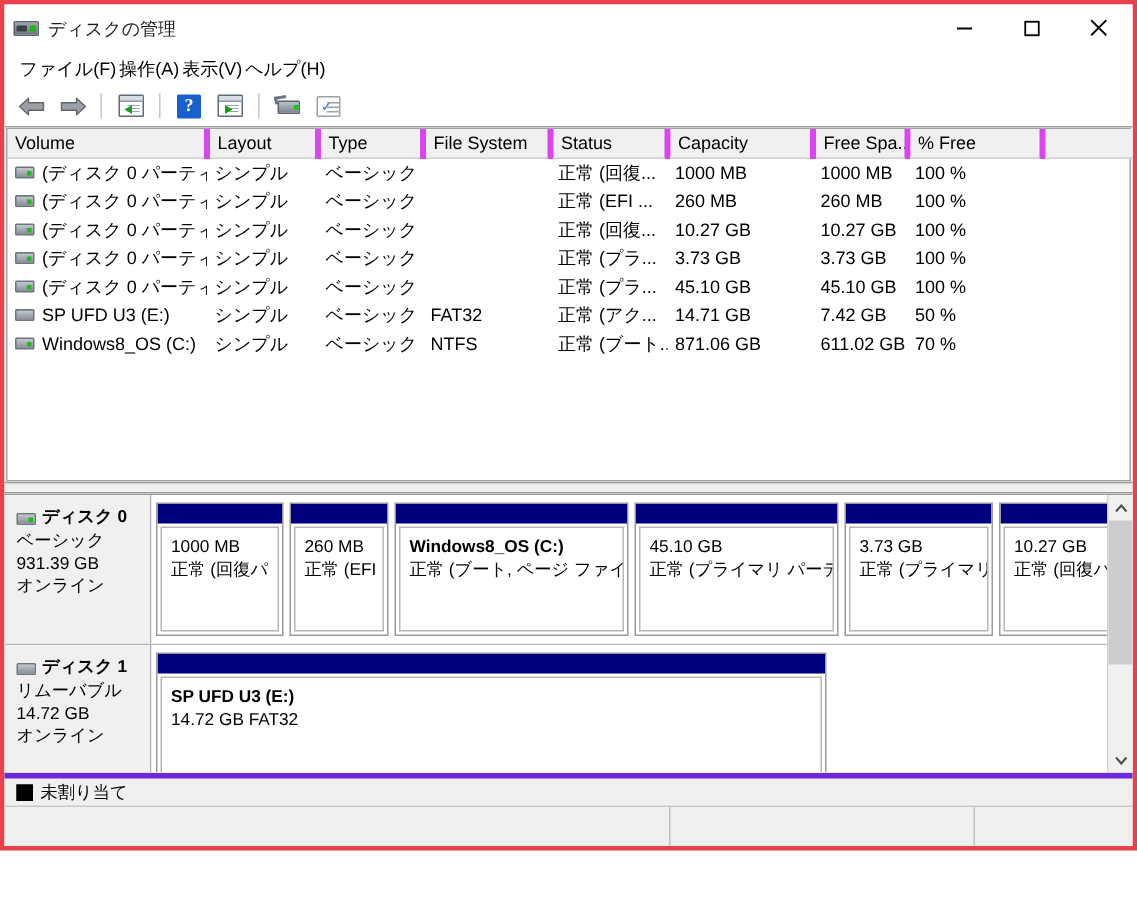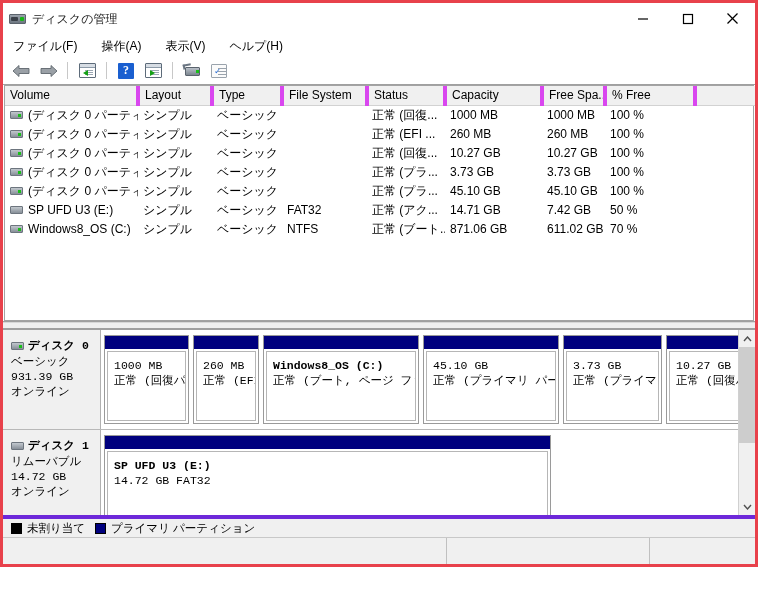--- a/index.html
+++ b/index.html
@@ -87,21 +87,20 @@
   .win-btn svg { display: block; }
 
   
   .menubar {
     height: 24px;
     flex: 0 0 24px;
     background: #ffffff;
     display: flex;
     align-items: center;
     padding-left: 9px;
-    gap: 22px;
   }
   .menu-item {
     font-size: 12px;
     color: #000000;
     white-space: nowrap;
     line-height: 1;
     padding: 2px 1px;
     cursor: default;
   }
 
@@ -289,21 +288,20 @@
   }
 
   
   .graph-pane {
     flex: 1 1 auto;
     background: #ffffff;
     position: relative;
     display: flex;
     overflow: hidden;
     border-top: 1px solid #a0a0a0;
-    font-family: Liberation Mono, monospace;
   }
   .graph-scroll {
     flex: 1 1 auto;
     overflow: hidden;
     position: relative;
   }
   .disk-row {
     display: flex;
     border-bottom: 1px solid #b8b8b8;
     background: #ffffff;
@@ -785,24 +783,20 @@
         </svg>
       </div>
     </div>
   </div>
 
   <div class="legend">
     <span class="leg-item">
       <span class="leg-sw" style="background:#000000;"></span>
       <span>未割り当て</span>
     </span>
-    <span class="leg-item">
-      <span class="leg-sw" style="background:#00007e;"></span>
-      <span>プライマリ パーティション</span>
-    </span>
   </div>
 
   <div class="statusbar">
     <div class="sb-pane p1"></div>
     <div class="sb-pane p2"></div>
     <div class="sb-pane p3"></div>
   </div>
 
 </div>
 

